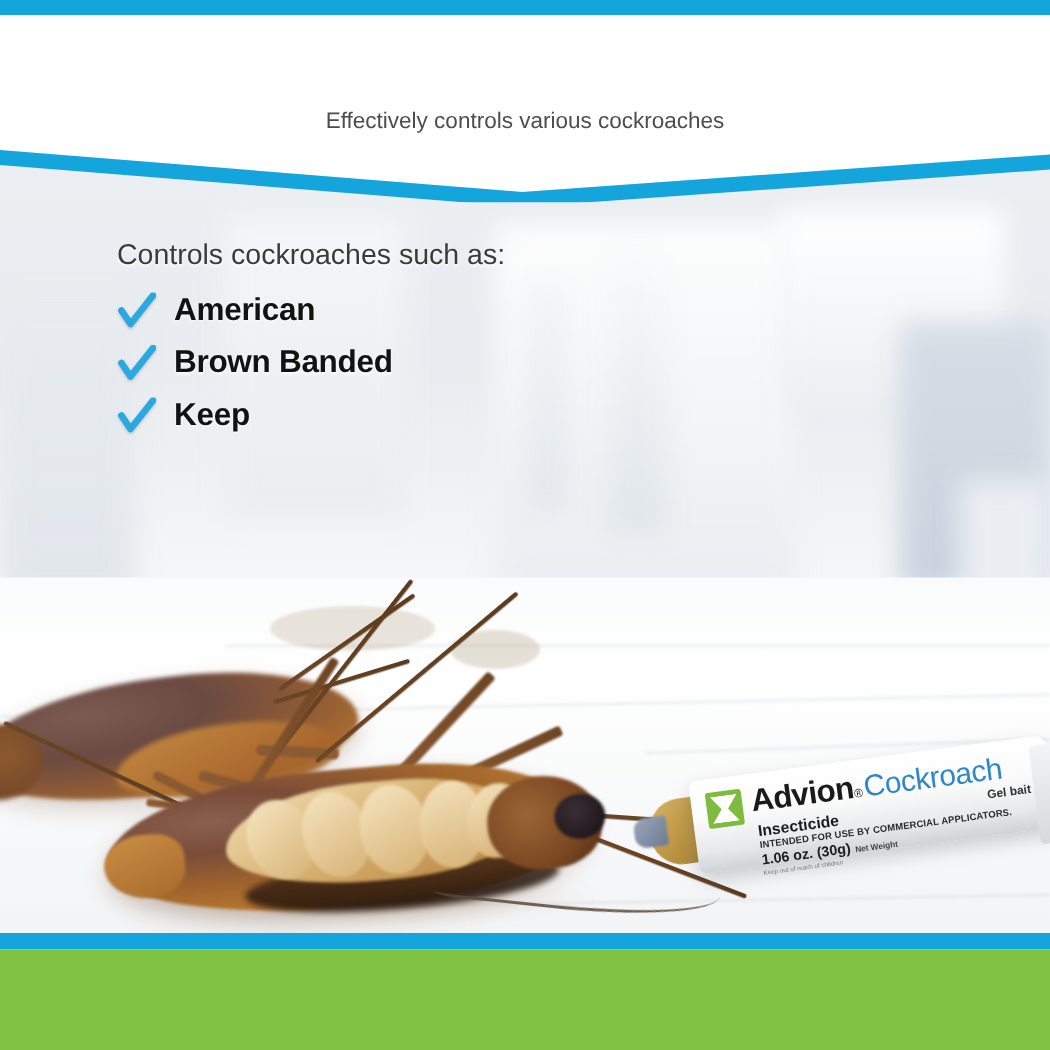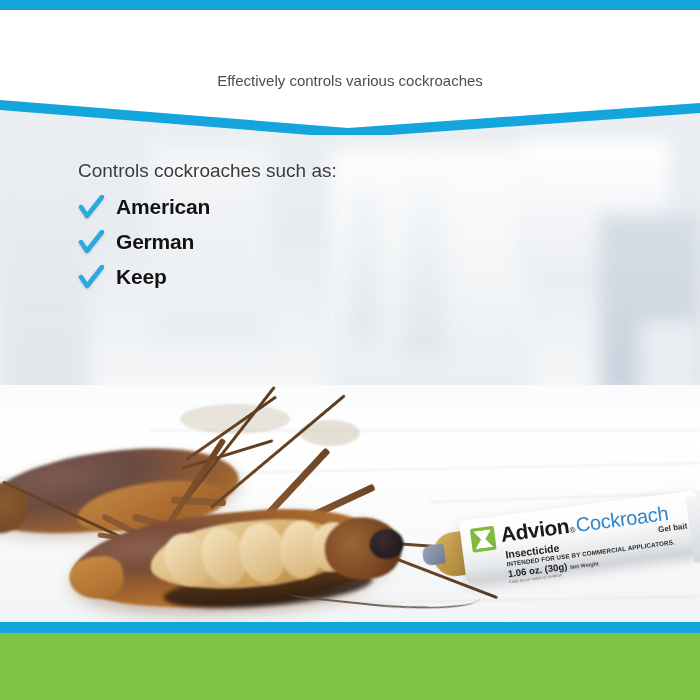--- a/index.html
+++ b/index.html
@@ -345,29 +345,29 @@
 
     <div class="list-item">
       <span class="check">
         <svg width="26" height="26" viewBox="0 0 26 26">
             <path d="M3,12 L9,21 L24,2" stroke="#2aa8e0" stroke-width="4.5" fill="none" stroke-linecap="round" stroke-linejoin="round"></path>
           </svg>
       </span>
       <span class="item-label">American</span>
     </div>
 
-
     <div class="list-item">
       <span class="check">
         <svg width="26" height="26" viewBox="0 0 26 26">
             <path d="M3,12 L9,21 L24,2" stroke="#2aa8e0" stroke-width="4.5" fill="none" stroke-linecap="round" stroke-linejoin="round"></path>
           </svg>
       </span>
-      <span class="item-label">German</span>
-    </div>
+      <span class="item-label">Brown Banded</span>
+    </div>
+
 
 
     <div class="list-item">
       <span class="check">
         <svg width="26" height="26" viewBox="0 0 26 26">
             <path d="M3,12 L9,21 L24,2" stroke="#2aa8e0" stroke-width="4.5" fill="none" stroke-linecap="round" stroke-linejoin="round"></path>
           </svg>
       </span>
       <span class="item-label">Keep</span>
     </div>

